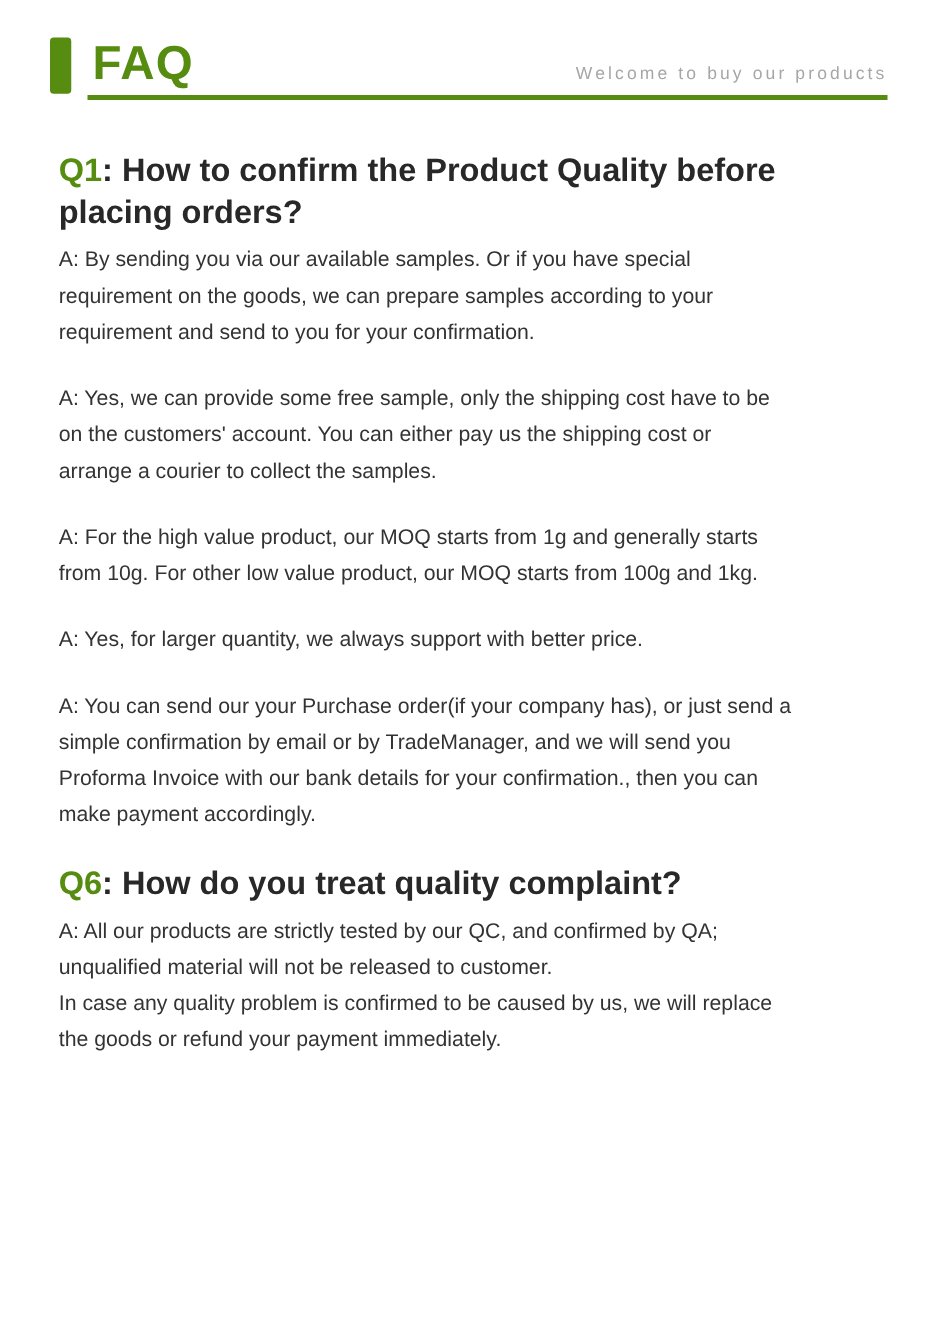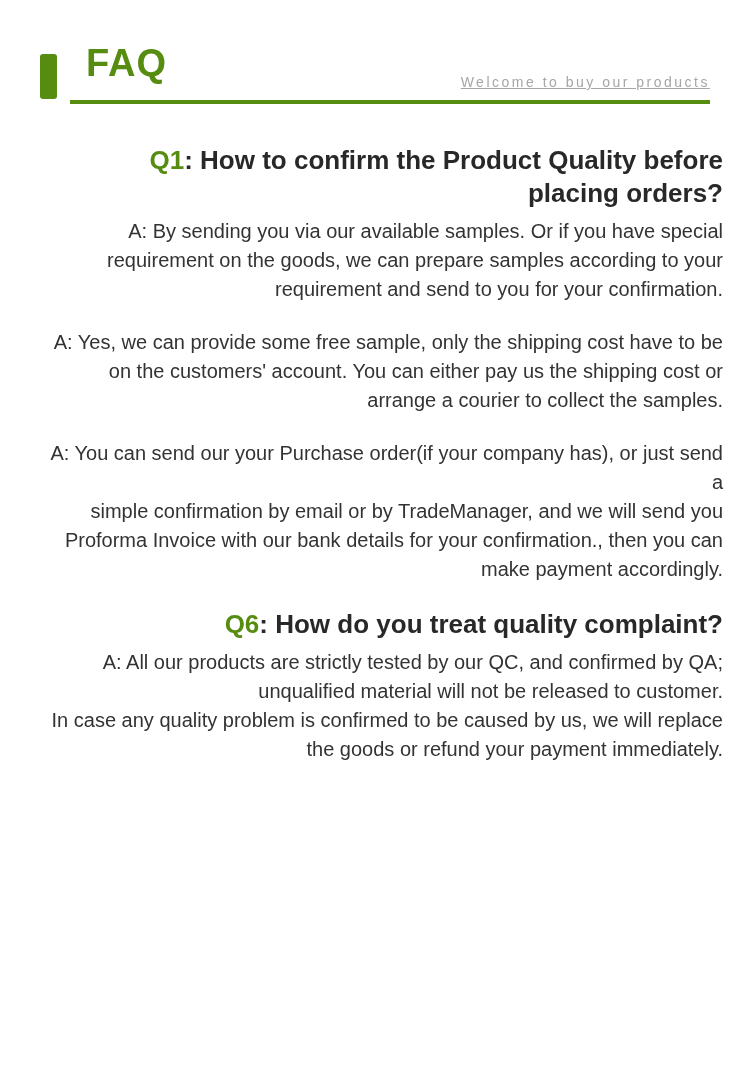--- a/index.html
+++ b/index.html
@@ -18,43 +18,43 @@
     overflow:hidden;
   }
   .header{ margin:27px 40px 0 40px; }
   .header-row{ display:flex; align-items:flex-end; }
   .accent-bar{
     width:17px; height:45px; flex:none;
     background:var(--accent); border-radius:3px;
     margin-right:13px;
   }
   .faq-title{
-    margin:16px; font-size:38px; line-height:40px;
+    margin:4px; font-size:38px; line-height:40px;
     font-weight:700; color:var(--accent); letter-spacing:1px;text-align:center;
   }
   .tagline{
     margin-left:auto; margin-bottom:9px;
     font-size:14px; letter-spacing:2.5px;
-    color:var(--tagline); white-space:nowrap;text-decoration:underline;
+    color:var(--tagline); white-space:nowrap;
   }
   .underline{
     height:4px; margin-left:30px; margin-top:1px;
     background:var(--accent);
   }
   .faq-list{ margin:40px 27px 0 47px; }
-  .faq-item{ margin-bottom:24px;text-align:right; }
+  .faq-item{ margin-bottom:24px; }
   .faq-q{
     margin:0 0 7px 0;
     font-size:26px; line-height:33px; font-weight:700;
     color:var(--heading); white-space:pre-line;
   }
   .q-label{ color:var(--accent); }
   .faq-a{
     margin:0;
-    font-size:20px; line-height:29px;
+    font-size:17px; line-height:29px;
     color:var(--body); white-space:pre-line;
   }
 </style>
 </head>
 <body>
 
 <div class="page">
   <header class="header">
     <div class="header-row">
       <span class="accent-bar"></span>
@@ -73,23 +73,26 @@
 requirement and send to you for your confirmation.</p>
   </section>
 
   <section class="faq-item">
     <p class="faq-a">A: Yes, we can provide some free sample, only the shipping cost have to be
 on the customers' account. You can either pay us the shipping cost or
 arrange a courier to collect the samples.</p>
   </section>
 
   <section class="faq-item">
+    <p class="faq-a">A: For the high value product, our MOQ starts from 1g and generally starts
+from 10g. For other low value product, our MOQ starts from 100g and 1kg.</p>
   </section>
 
   <section class="faq-item">
+    <p class="faq-a">A: Yes, for larger quantity, we always support with better price.</p>
   </section>
 
   <section class="faq-item">
     <p class="faq-a">A: You can send our your Purchase order(if your company has), or just send a
 simple confirmation by email or by TradeManager, and we will send you
 Proforma Invoice with our bank details for your confirmation., then you can
 make payment accordingly.</p>
   </section>
 
   <section class="faq-item">

